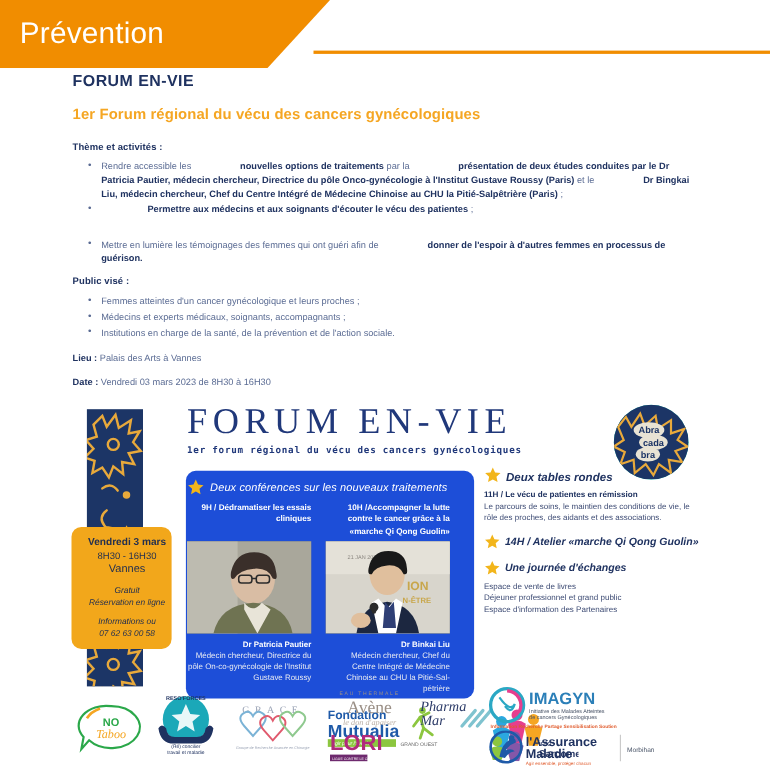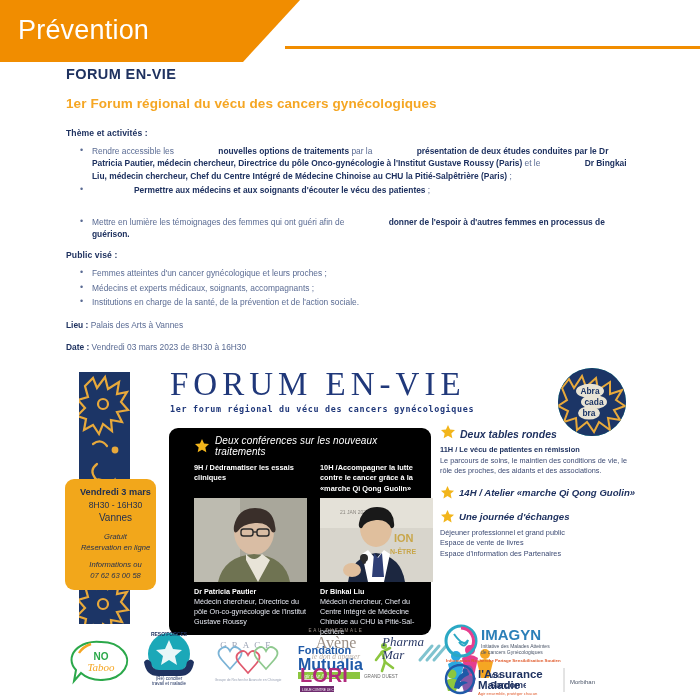--- a/index.html
+++ b/index.html
@@ -91,21 +91,21 @@
   }
 
   .abra{
     position:absolute;left:496px;top:6px;width:68px;height:68px;border-radius:50%;
     background:#14b8a6;overflow:hidden;
   }
 
   
   .confcard{
     position:absolute;left:107px;top:66px;width:262px;height:207px;
-    background:#000000;border-radius:9px;color:#ffffff;box-sizing:border-box;padding:7px 25px;
+    background:#1d4ed8;border-radius:9px;color:#ffffff;box-sizing:border-box;padding:7px 1px;text-align:right;
   }
   .card-head{display:flex;align-items:center;gap:5px;margin-bottom:6px;}
   .card-head .ttl{
     font-size:10px;font-style:italic;color:#ffffff;letter-spacing:.1px;
   }
   .cols{display:flex;gap:13px;}
   .col{width:113px;}
   .slot-time{font-size:7.4px;font-weight:bold;line-height:10.4px;color:#ffffff;margin-bottom:4px;min-height:31px;}
   .photo{width:113px;height:84px;background:#8d8d86;overflow:hidden;position:relative;}
   .spk-name{font-size:7.2px;font-weight:bold;margin-top:5px;line-height:10px;}
@@ -306,22 +306,22 @@
         </svg>
         <div class="ttl">14H / Atelier «marche Qi Qong Guolin»</div>
       </div>
 
       <div class="rhead2">
         <svg class="star" width="15" height="15" viewBox="0 0 24 24">
           <path d="M12 1.5l3.1 6.8 7.4.8-5.5 5 1.5 7.3L12 17.7 5.5 21.4 7 14.1 1.5 9.1l7.4-.8z" fill="#F2B51B"></path>
         </svg>
         <div class="ttl">Une journée d'échanges</div>
       </div>
+      <div class="rlist">Espace de vente de livres</div>
       <div class="rlist">Déjeuner professionnel et grand public</div>
-      <div class="rlist">Espace de vente de livres</div>
       <div class="rlist">Espace d'information des Partenaires</div>
     </div>
 
     <div class="logos">
 
       <div class="logo" style="left:8px;top:14px;">
         <svg width="62" height="48" viewBox="0 0 62 48">
           <path d="M31 4 a26 19 0 1 1 -20 31 l-7 8 l2 -11 a25 18 0 0 1 25 -28z" fill="#fff" stroke="#2BA84A" stroke-width="2"></path>
           <path d="M9 15 a25 18 0 0 1 12 -9" fill="none" stroke="#F5A623" stroke-width="2.4"></path>
           <text x="31" y="22" text-anchor="middle" font-family="Liberation Sans, sans-serif" font-size="10" font-weight="bold" fill="#2BA84A">NO</text>

